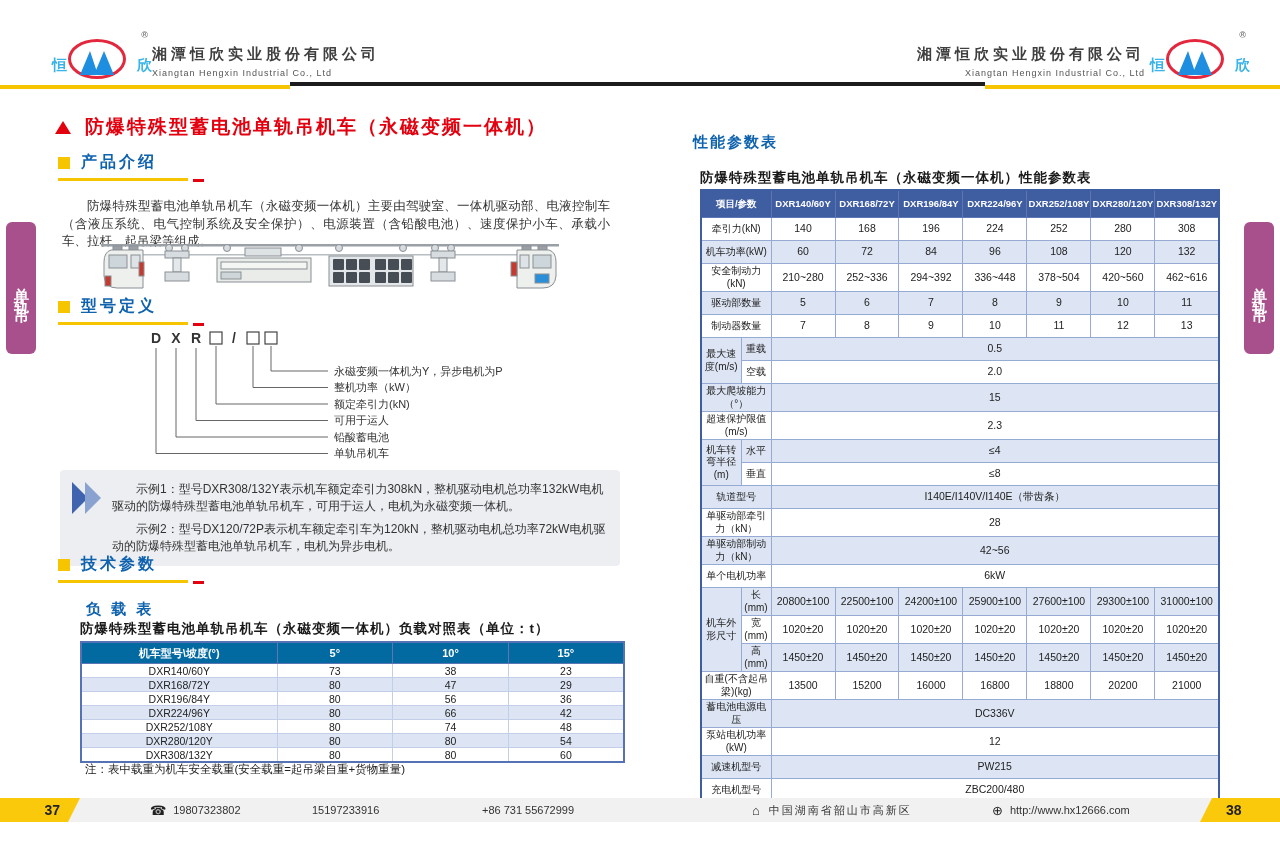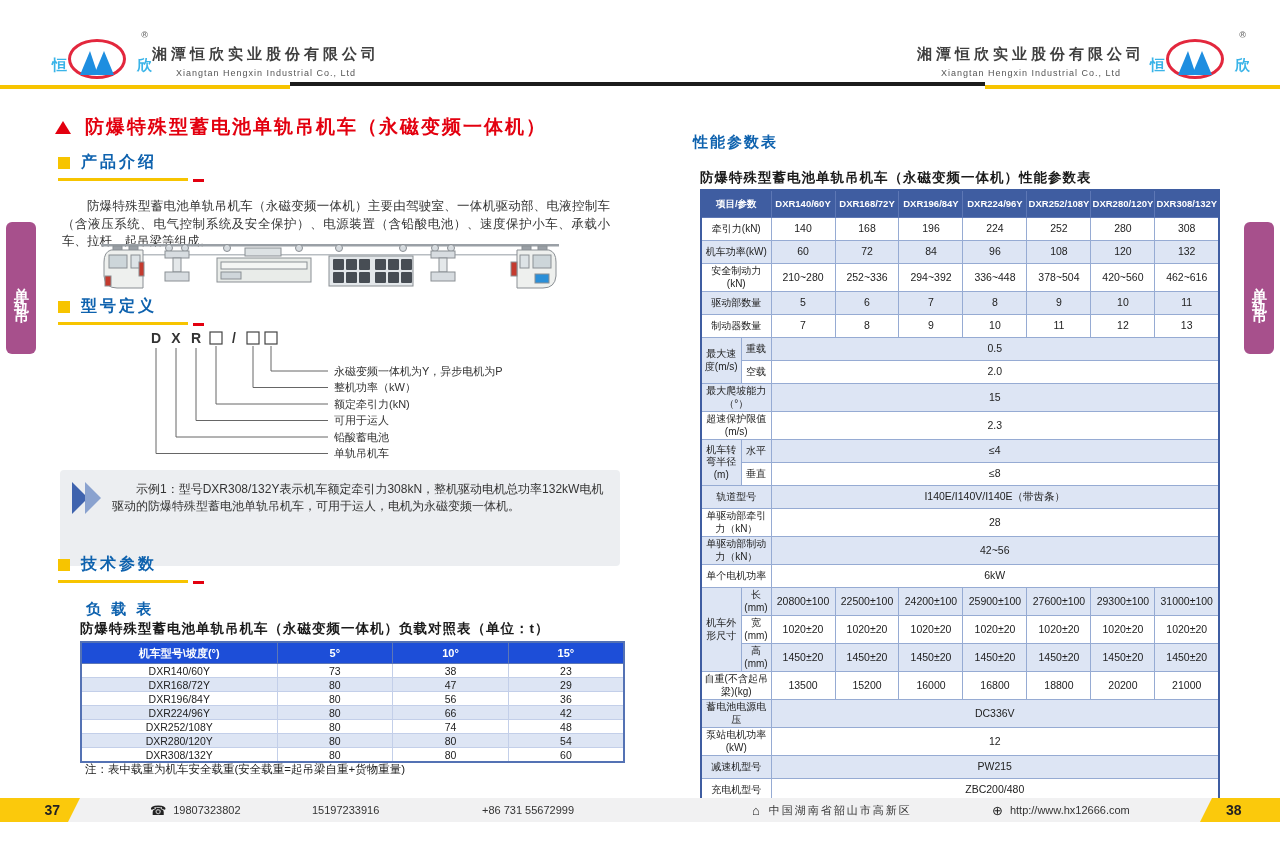--- a/index.html
+++ b/index.html
@@ -8,21 +8,21 @@
 
   
   .logo{position:absolute;width:100px;height:54px;}
   .logo .lchar{position:absolute;font-size:15px;font-weight:bold;color:#3ab4e8;}
   .logo .lchar.l{left:0;top:20px;}
   .logo .lchar.r{right:0;top:20px;}
   .logo .oval{position:absolute;left:16px;top:3px;width:58px;height:40px;border:3px solid #e3273d;
               border-radius:50%;box-sizing:border-box;display:flex;align-items:flex-end;justify-content:center;}
   .logo .reg{position:absolute;right:4px;top:-6px;font-size:9px;color:#777;font-weight:bold;}
   .co .cn{font-size:15px;font-weight:bold;color:#3f3f3f;letter-spacing:4px;}
-  .co .en{font-size:9px;color:#555;letter-spacing:1px;margin-top:4px;text-align:center;}
+  .co .en{font-size:9px;color:#555;letter-spacing:1px;margin-top:4px;}
   .co-l{position:absolute;left:152px;top:45px;}
   .co-r{position:absolute;right:135px;top:45px;text-align:right;}
   .logo-l{left:52px;top:36px;}
   .logo-r{left:1150px;top:36px;}
   .rule{position:absolute;top:82px;left:0;width:1280px;height:7px;}
   .rule .seg{position:absolute;height:4px;}
   .rule .y1{left:0;top:3px;width:290px;background:#f7c400;}
   .rule .blk{left:290px;top:0;width:695px;background:#1c1c1c;}
   .rule .y2{left:985px;top:3px;width:295px;background:#f7c400;}
 
@@ -45,21 +45,21 @@
   
   .ex-box{position:absolute;left:60px;top:470px;width:560px;height:96px;background:#eceef1;border-radius:4px;}
   .ex-box .chev{position:absolute;left:10px;top:10px;}
   .ex-box p{margin:0;padding:0 14px 0 52px;font-size:12px;line-height:17px;color:#333;text-indent:2em;}
   .ex-box p.p1{padding-top:11px;}
   .ex-box p.p2{padding-top:6px;}
 
   
   .load{position:absolute;left:80px;top:641px;width:545px;border-collapse:collapse;table-layout:fixed;
         font-size:10.5px;color:#222;border:2px solid #5472b4;}
-  .load th{background:#1d4ed8;color:#fff;font-size:11px;font-weight:bold;height:20px;
+  .load th{background:#0369a1;color:#fff;font-size:11px;font-weight:bold;height:20px;
            border:1px solid #5d77b5;padding:0;}
   .load td{height:13px;border:1px solid #c3cfe9;text-align:center;padding:0;line-height:12px;}
   .load tbody tr:nth-child(even) td{background:#dde5f4;}
   .load tbody tr:nth-child(odd) td{background:#ffffff;}
   .note{position:absolute;left:85px;top:762px;font-size:11.5px;color:#222;}
 
   
   .perf-head{position:absolute;left:693px;top:133px;font-size:15px;font-weight:bold;color:#0e62ae;letter-spacing:2px;}
   .perf{position:absolute;left:700px;top:189px;width:520px;border-collapse:collapse;table-layout:fixed;
         font-size:10.5px;color:#222;border:2px solid #3f5da1;}
@@ -253,20 +253,21 @@
       <text x="229" y="131">单轨吊机车</text>
     </g>
   </svg>
 
   <div class="ex-box">
     <svg class="chev" width="36" height="36" viewBox="0 0 36 36">
       <polygon points="2,2 18,18 2,34" fill="#3f63ae"></polygon>
       <polygon points="15,2 31,18 15,34" fill="#8aa2cf"></polygon>
     </svg>
     <p class="p1">示例1：型号DXR308/132Y表示机车额定牵引力308kN，整机驱动电机总功率132kW电机驱动的防爆特殊型蓄电池单轨吊机车，可用于运人，电机为永磁变频一体机。</p>
+    <p class="p2">示例2：型号DX120/72P表示机车额定牵引车为120kN，整机驱动电机总功率72kW电机驱动的防爆特殊型蓄电池单轨吊机车，电机为异步电机。</p>
   </div>
 
   <div class="sec" style="top:554px;">
     <div class="sec-h">
       <span class="sq"></span>
       <span>技术参数</span>
     </div>
     <div class="sec-u"></div>
   </div>
   <div class="sub-blue" style="left:86px;top:600px;">负 载 表</div>

